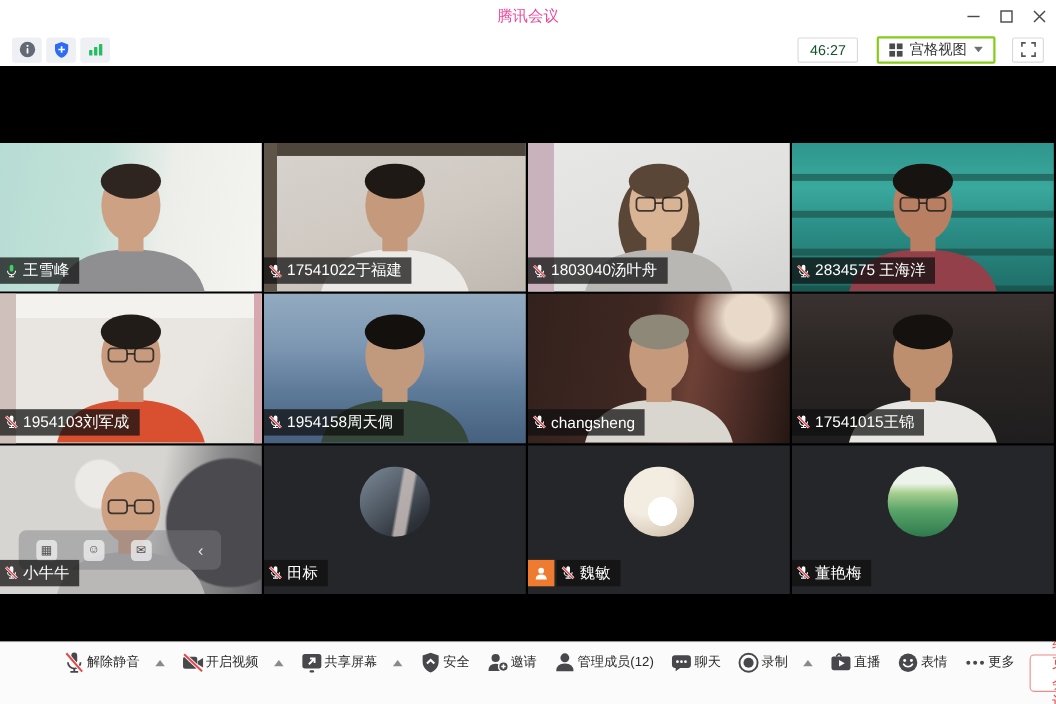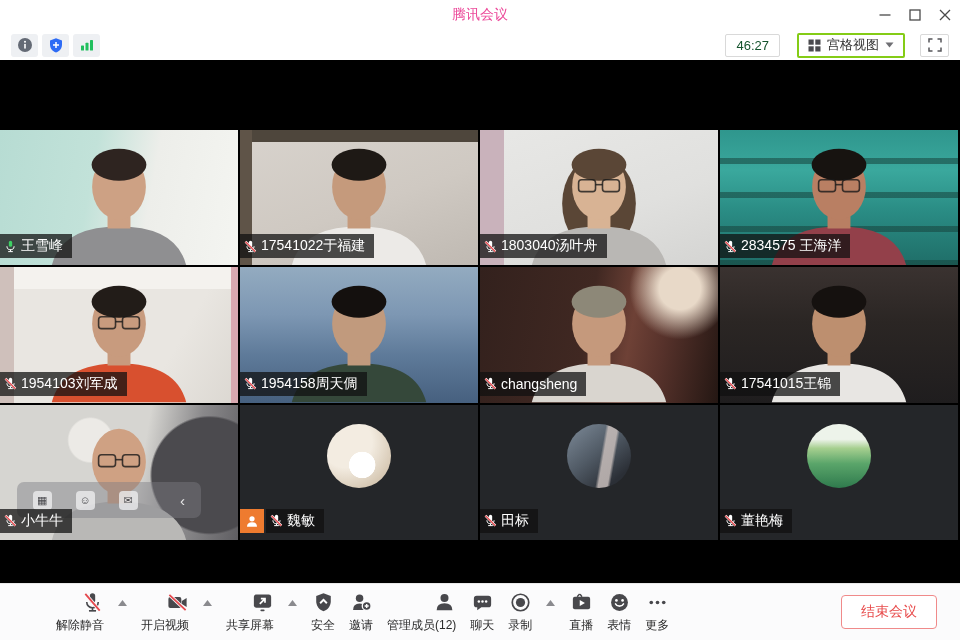--- a/index.html
+++ b/index.html
@@ -23,21 +23,21 @@
   .tile svg.person{position:absolute;left:0;top:0;width:100%;height:100%;}
   .avatar{position:absolute;left:50%;top:19px;transform:translateX(-50%);width:64px;height:64px;border-radius:50%;}
   .label-row{position:absolute;left:0;bottom:7px;display:flex;align-items:stretch;max-width:100%;}
   .host-badge{width:24px;height:24px;background:#ee7b2f;display:flex;align-items:center;justify-content:center;margin-right:2px;flex:none;}
   .name-bar{background:rgba(16,16,16,.74);height:24px;display:flex;align-items:center;padding:0 9px 0 4px;gap:4px;color:#fff;font-size:14px;white-space:nowrap;}
   .phone-overlay{position:absolute;left:7%;top:57%;width:64%;height:27%;background:rgba(125,125,130,.45);border-radius:7px;display:flex;align-items:center;gap:24px;padding:0 16px;color:#f0f0f0;font-size:13px;}
   .icon-chip{width:19px;height:19px;border-radius:4px;background:rgba(238,238,240,.78);color:#4a4a4e;display:flex;align-items:center;justify-content:center;font-size:11px;}
   .overlay-chevron{margin-left:auto;color:rgba(255,255,255,.85);font-size:15px;}
   
   .bottombar{height:56px;background:#fbfbfc;border-top:1px solid #e8e8e8;display:flex;align-items:flex-start;padding:6px 0 0 56px;}
-  .tool{display:flex;flex-direction:column;align-items:flex-end;margin-right:14px;cursor:default;}
+  .tool{display:flex;flex-direction:row;align-items:flex-start;margin-right:14px;cursor:default;}
   .tool .ticon{height:24px;display:flex;align-items:center;justify-content:center;}
   .tool .tlabel{font-size:12px;color:#2b2b2b;margin-top:3px;white-space:nowrap;}
   .caret-up{margin:10px 14px 0 0;display:flex;}
   .end-btn{margin-left:auto;margin-right:23px;margin-top:5px;height:32px;padding:0 19px;border:1px solid #f08a8a;border-radius:4px;color:#e84c4c;font-size:14px;background:#fff;display:flex;align-items:center;cursor:default;}
 </style>
 </head>
 <body>
 
 <div class="window">
 
@@ -316,54 +316,54 @@
                 <line x1="7" y1="10.5" x2="7" y2="12" stroke="#fff" stroke-width="1.1"></line>
                 <line x1="4.5" y1="12.5" x2="9.5" y2="12.5" stroke="#fff" stroke-width="1.1"></line>
                 <line x1="1.6" y1="1.8" x2="12.2" y2="12.6" stroke="#fff" stroke-width="2.6"></line>
                 <line x1="1.6" y1="1.8" x2="12.2" y2="12.6" stroke="#e5484d" stroke-width="1.4"></line>
               </svg>
               <span>小牛牛</span>
             </span>
           </div>
         </div>
         <div class="tile" style="background: rgb(36, 38, 41);">
+          <div class="avatar" style="background:linear-gradient(100deg,rgba(200,190,185,0) 52%,rgba(199,189,186,.85) 56% 68%,rgba(60,60,65,0) 72%),linear-gradient(140deg,#7e8b99 0%,#515b66 45%,#2b2f36 82%)"></div>
+          <div class="label-row">
+            <span class="name-bar">
+              <svg width="13" height="13" viewBox="0 0 14 14">
+                <rect x="5.2" y="0.8" width="3.6" height="6.6" rx="1.8" fill="#fff"></rect>
+                <path d="M3.1 6.6 a3.9 3.9 0 0 0 7.8 0" fill="none" stroke="#fff" stroke-width="1.1"></path>
+                <line x1="7" y1="10.5" x2="7" y2="12" stroke="#fff" stroke-width="1.1"></line>
+                <line x1="4.5" y1="12.5" x2="9.5" y2="12.5" stroke="#fff" stroke-width="1.1"></line>
+                <line x1="1.6" y1="1.8" x2="12.2" y2="12.6" stroke="#fff" stroke-width="2.6"></line>
+                <line x1="1.6" y1="1.8" x2="12.2" y2="12.6" stroke="#e5484d" stroke-width="1.4"></line>
+              </svg>
+              <span>田标</span>
+            </span>
+          </div>
+        </div>
+        <div class="tile" style="background: rgb(36, 38, 41);">
           <div class="avatar" style="background:radial-gradient(circle at 55% 64%,#ffffff 0 24%,rgba(255,255,255,0) 25%),radial-gradient(circle at 30% 28%,#f3ece1 0 40%,#d8cab6 75%,#c9b9a2 100%)"></div>
           <div class="label-row">
             <span class="host-badge">
               <svg width="14" height="14" viewBox="0 0 14 14">
                 <circle cx="7" cy="4.8" r="2.6" fill="#fff"></circle>
                 <path d="M2 12.8 q0-4.6 5-4.6 q5 0 5 4.6 z" fill="#fff"></path>
               </svg>
             </span>
             <span class="name-bar">
               <svg width="13" height="13" viewBox="0 0 14 14">
                 <rect x="5.2" y="0.8" width="3.6" height="6.6" rx="1.8" fill="#fff"></rect>
                 <path d="M3.1 6.6 a3.9 3.9 0 0 0 7.8 0" fill="none" stroke="#fff" stroke-width="1.1"></path>
                 <line x1="7" y1="10.5" x2="7" y2="12" stroke="#fff" stroke-width="1.1"></line>
                 <line x1="4.5" y1="12.5" x2="9.5" y2="12.5" stroke="#fff" stroke-width="1.1"></line>
                 <line x1="1.6" y1="1.8" x2="12.2" y2="12.6" stroke="#fff" stroke-width="2.6"></line>
                 <line x1="1.6" y1="1.8" x2="12.2" y2="12.6" stroke="#e5484d" stroke-width="1.4"></line>
               </svg>
               <span>魏敏</span>
-            </span>
-          </div>
-        </div>
-        <div class="tile" style="background: rgb(36, 38, 41);">
-          <div class="avatar" style="background:linear-gradient(100deg,rgba(200,190,185,0) 52%,rgba(199,189,186,.85) 56% 68%,rgba(60,60,65,0) 72%),linear-gradient(140deg,#7e8b99 0%,#515b66 45%,#2b2f36 82%)"></div>
-          <div class="label-row">
-            <span class="name-bar">
-              <svg width="13" height="13" viewBox="0 0 14 14">
-                <rect x="5.2" y="0.8" width="3.6" height="6.6" rx="1.8" fill="#fff"></rect>
-                <path d="M3.1 6.6 a3.9 3.9 0 0 0 7.8 0" fill="none" stroke="#fff" stroke-width="1.1"></path>
-                <line x1="7" y1="10.5" x2="7" y2="12" stroke="#fff" stroke-width="1.1"></line>
-                <line x1="4.5" y1="12.5" x2="9.5" y2="12.5" stroke="#fff" stroke-width="1.1"></line>
-                <line x1="1.6" y1="1.8" x2="12.2" y2="12.6" stroke="#fff" stroke-width="2.6"></line>
-                <line x1="1.6" y1="1.8" x2="12.2" y2="12.6" stroke="#e5484d" stroke-width="1.4"></line>
-              </svg>
-              <span>田标</span>
             </span>
           </div>
         </div>
         <div class="tile" style="background: rgb(36, 38, 41);">
           <div class="avatar" style="background:linear-gradient(180deg,#edf3ea 0 24%,#a6cf8f 38%,#5aa56a 62%,#2f7a4d 100%)"></div>
           <div class="label-row">
             <span class="name-bar">
               <svg width="13" height="13" viewBox="0 0 14 14">
                 <rect x="5.2" y="0.8" width="3.6" height="6.6" rx="1.8" fill="#fff"></rect>
                 <path d="M3.1 6.6 a3.9 3.9 0 0 0 7.8 0" fill="none" stroke="#fff" stroke-width="1.1"></path>

